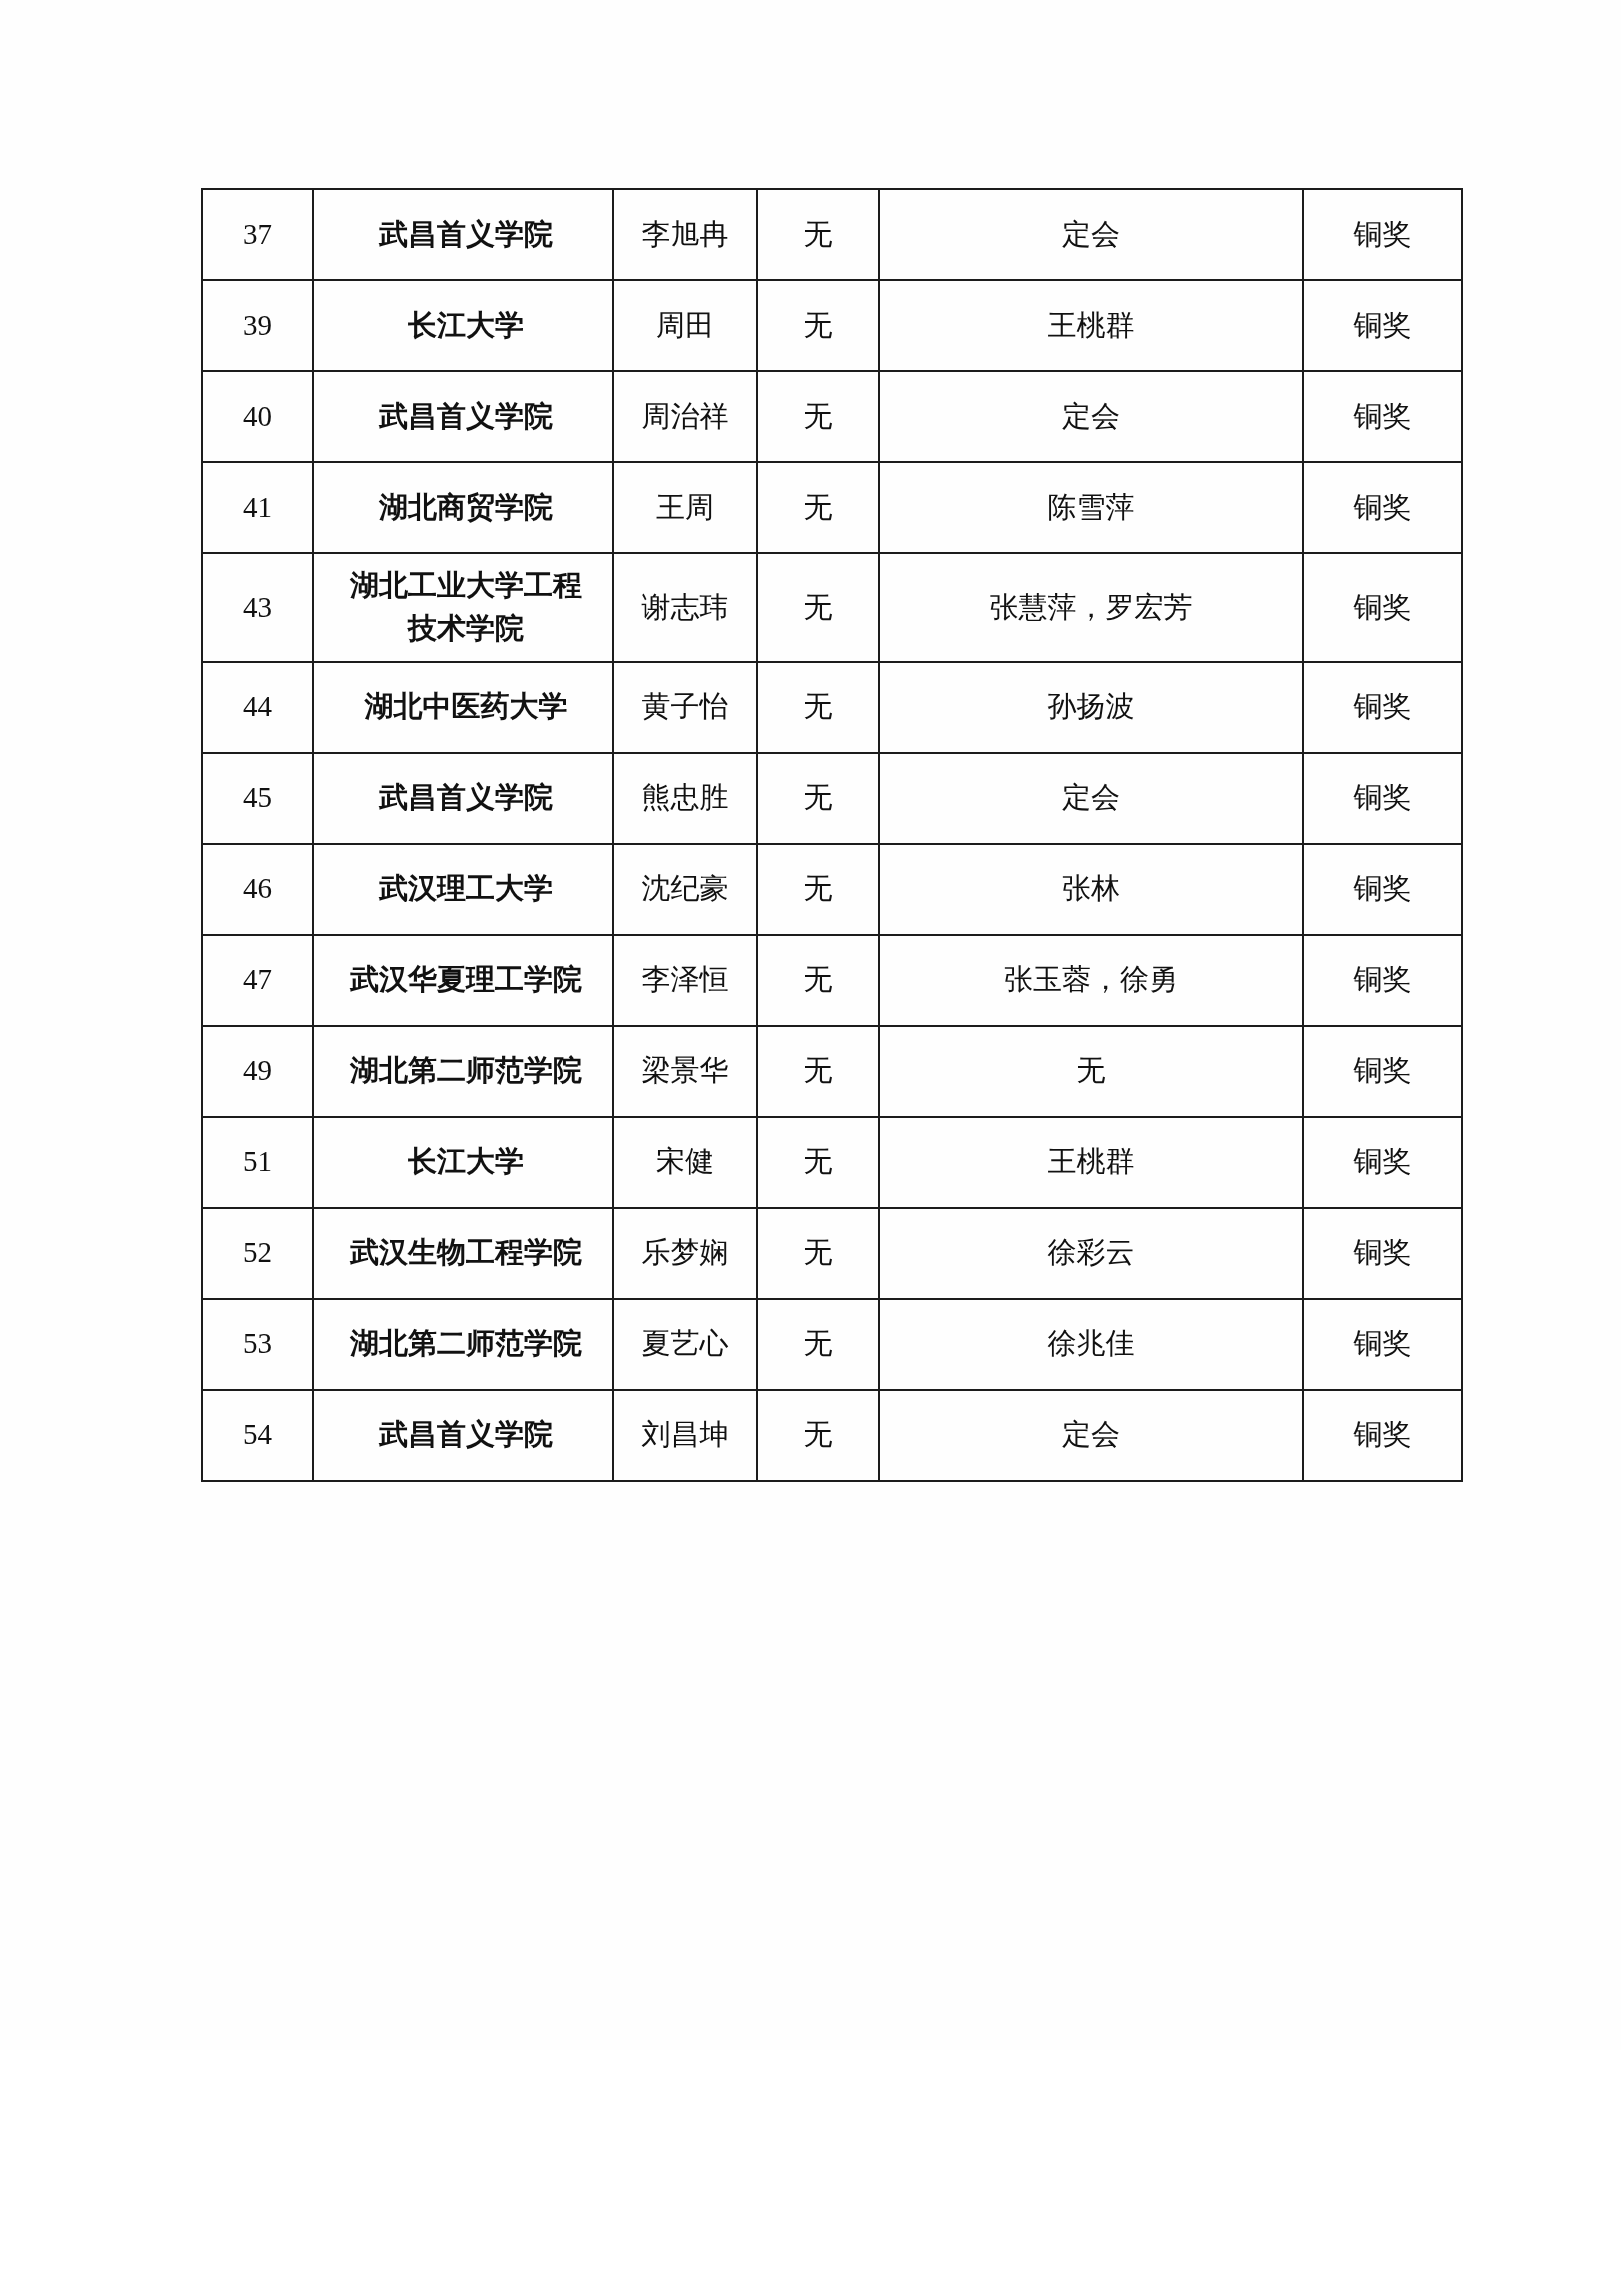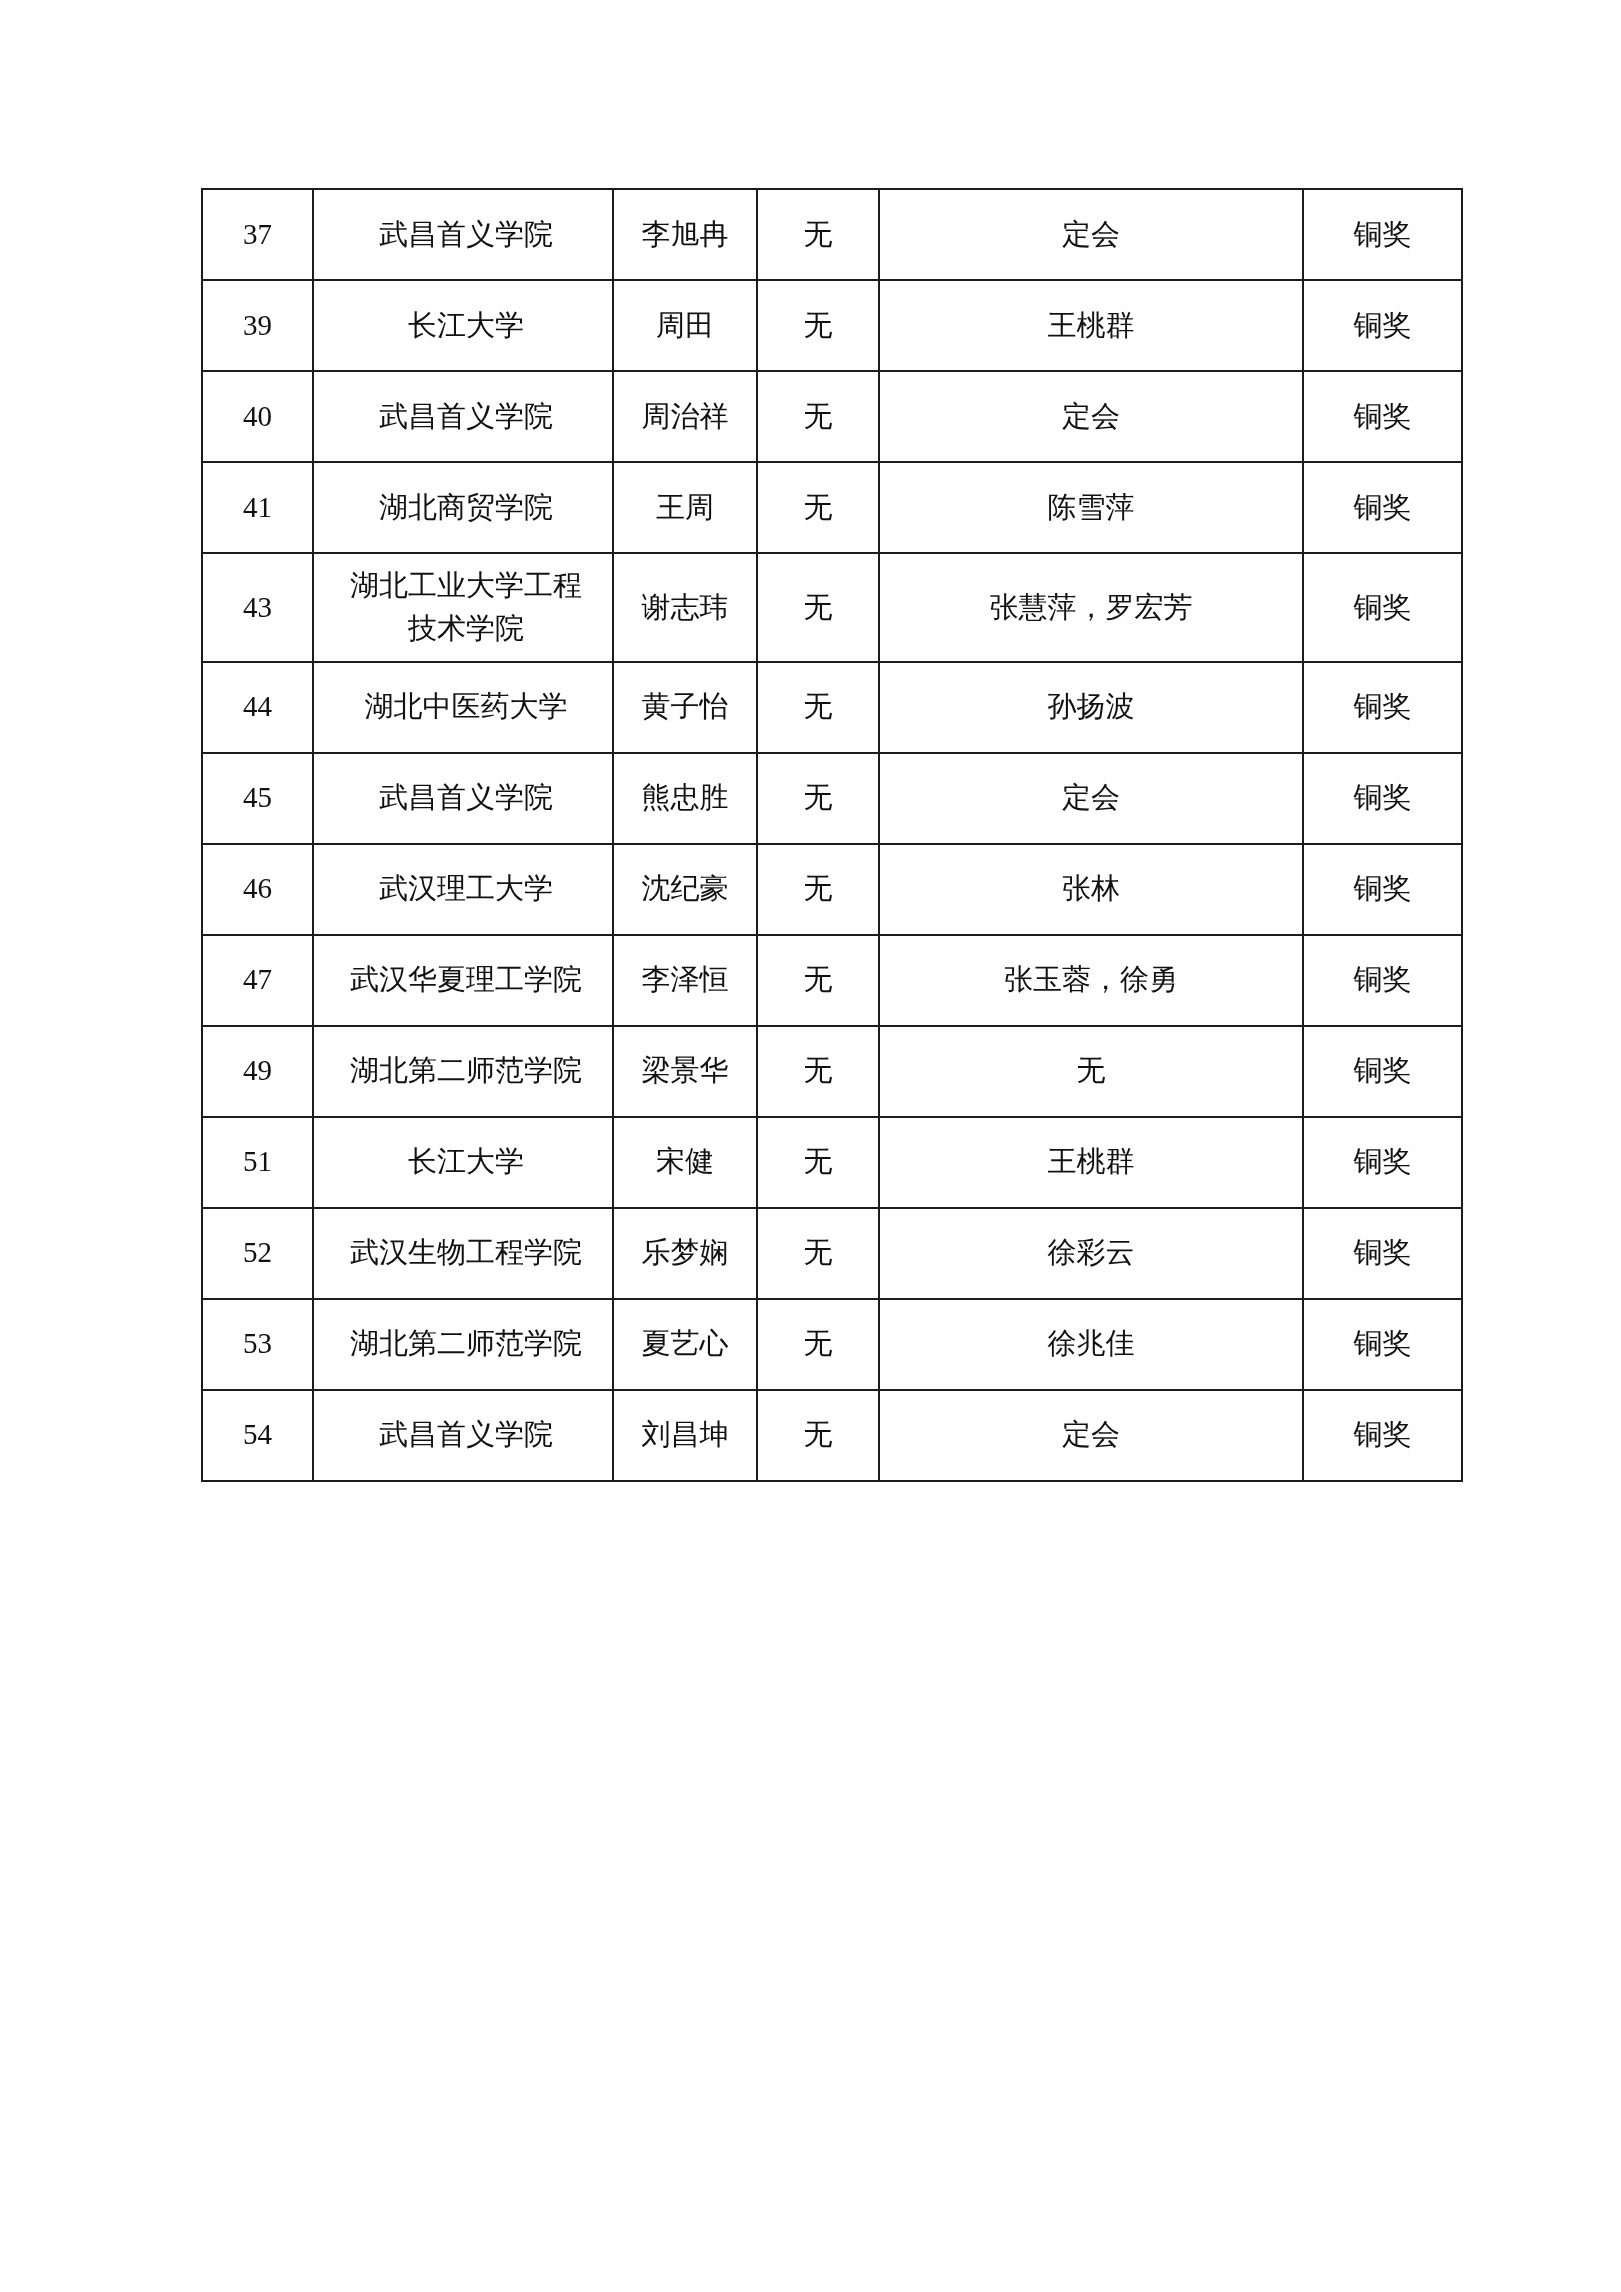--- a/index.html
+++ b/index.html
@@ -32,20 +32,21 @@
     text-align: center;
     vertical-align: middle;
     font-size: 29px;
     line-height: 1.5;
     padding: 9.8px 5.9px;
     word-break: break-all;
   }
   table.award-table td.school-cell {
     padding-left: 29px;
     padding-right: 23px;
+    font-weight: bold;
   }
   .page-number {
     position: absolute;
     top: 2161px;
     left: 0;
     width: 100%;
     text-align: center;
     font-size: 22px;
     color: #111111;
   }

